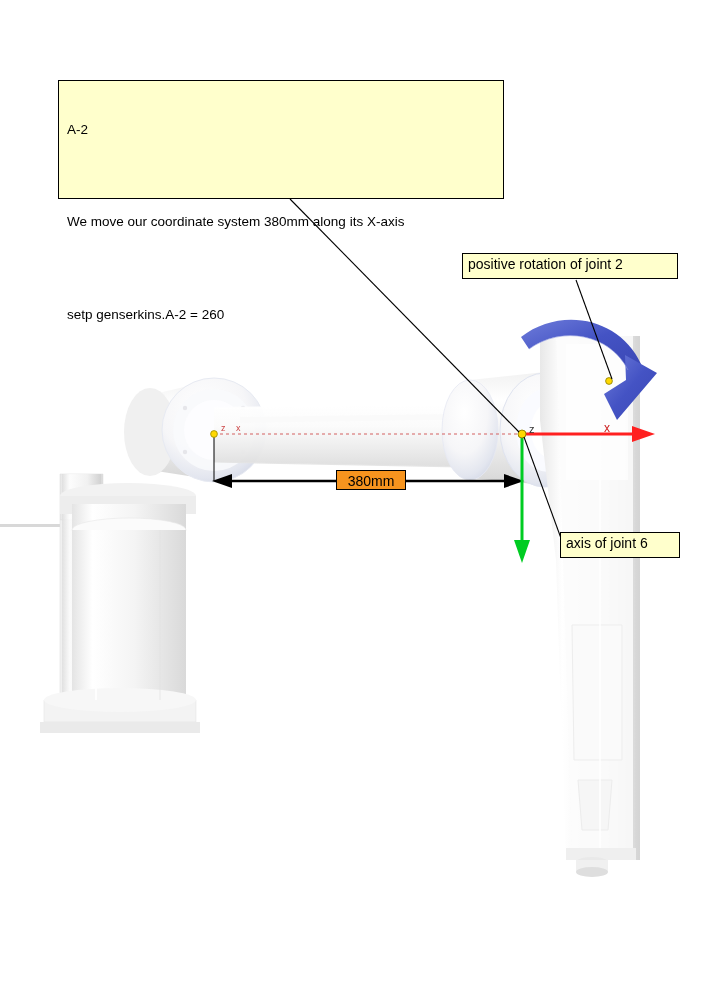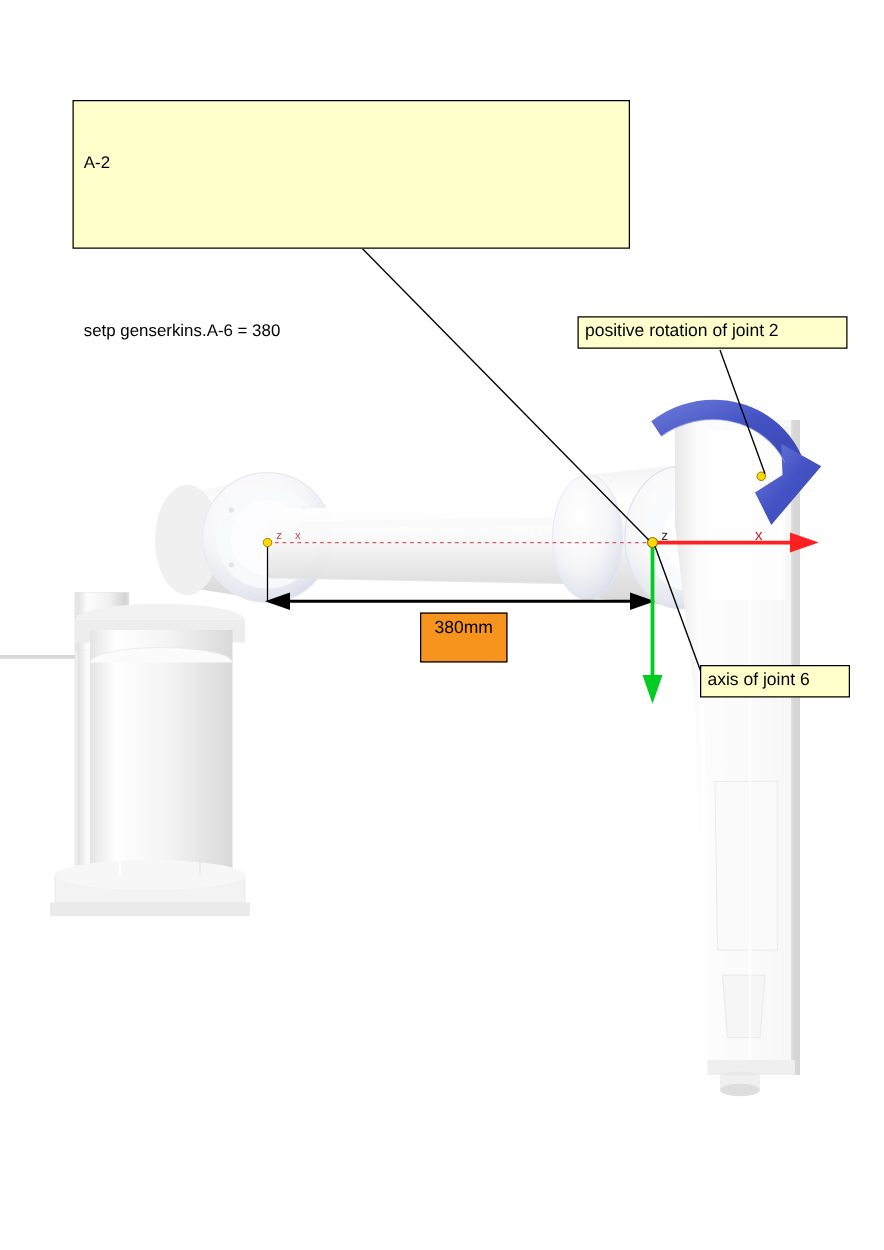--- a/index.html
+++ b/index.html
@@ -70,23 +70,23 @@
     left: 560px;
     top: 532px;
     width: 120px;
     height: 26px;
   }
 
   
   #dim-380 {
     position: absolute;
     left: 336px;
-    top: 490px;
+    top: 470px;
     width: 70px;
-    height: 40px;
+    height: 20px;
     background: #f7941e;
     border: 1px solid #000000;
     color: #000000;
     font-size: 14px;
     line-height: 20px;
     text-align: center;
     box-sizing: border-box;
   }
 
   .ax-label {
@@ -240,22 +240,23 @@
   </svg>
 
   <span class="ax-label" style="left:221px; top:423px; color:#cc4444;">z</span>
   <span class="ax-label" style="left:236px; top:423px; color:#cc4444;">x</span>
   <span class="ax-label" style="left:529px; top:423px; color:#333333; font-size:11px;">z</span>
   <span class="ax-label" style="left:604px; top:421px; color:#cc2020; font-size:12px;">x</span>
 
   <div class="callout" id="note-a2">
     <span class="ln">A-2</span>
     <span class="gap"></span>
+    <span class="ln">We move our coordinate system 380mm along its X-axis</span>
     <span class="gap"></span>
-    <span class="ln">setp genserkins.A-6 = 380</span>
+    <span class="ln">setp genserkins.A-2 = 260</span>
   </div>
 
   <div class="small-callout" id="note-posrot">positive rotation of joint 2</div>
 
   <div class="small-callout" id="note-axis">axis of joint 6</div>
 
   <div id="dim-380">380mm</div>
 
 </div>
 

